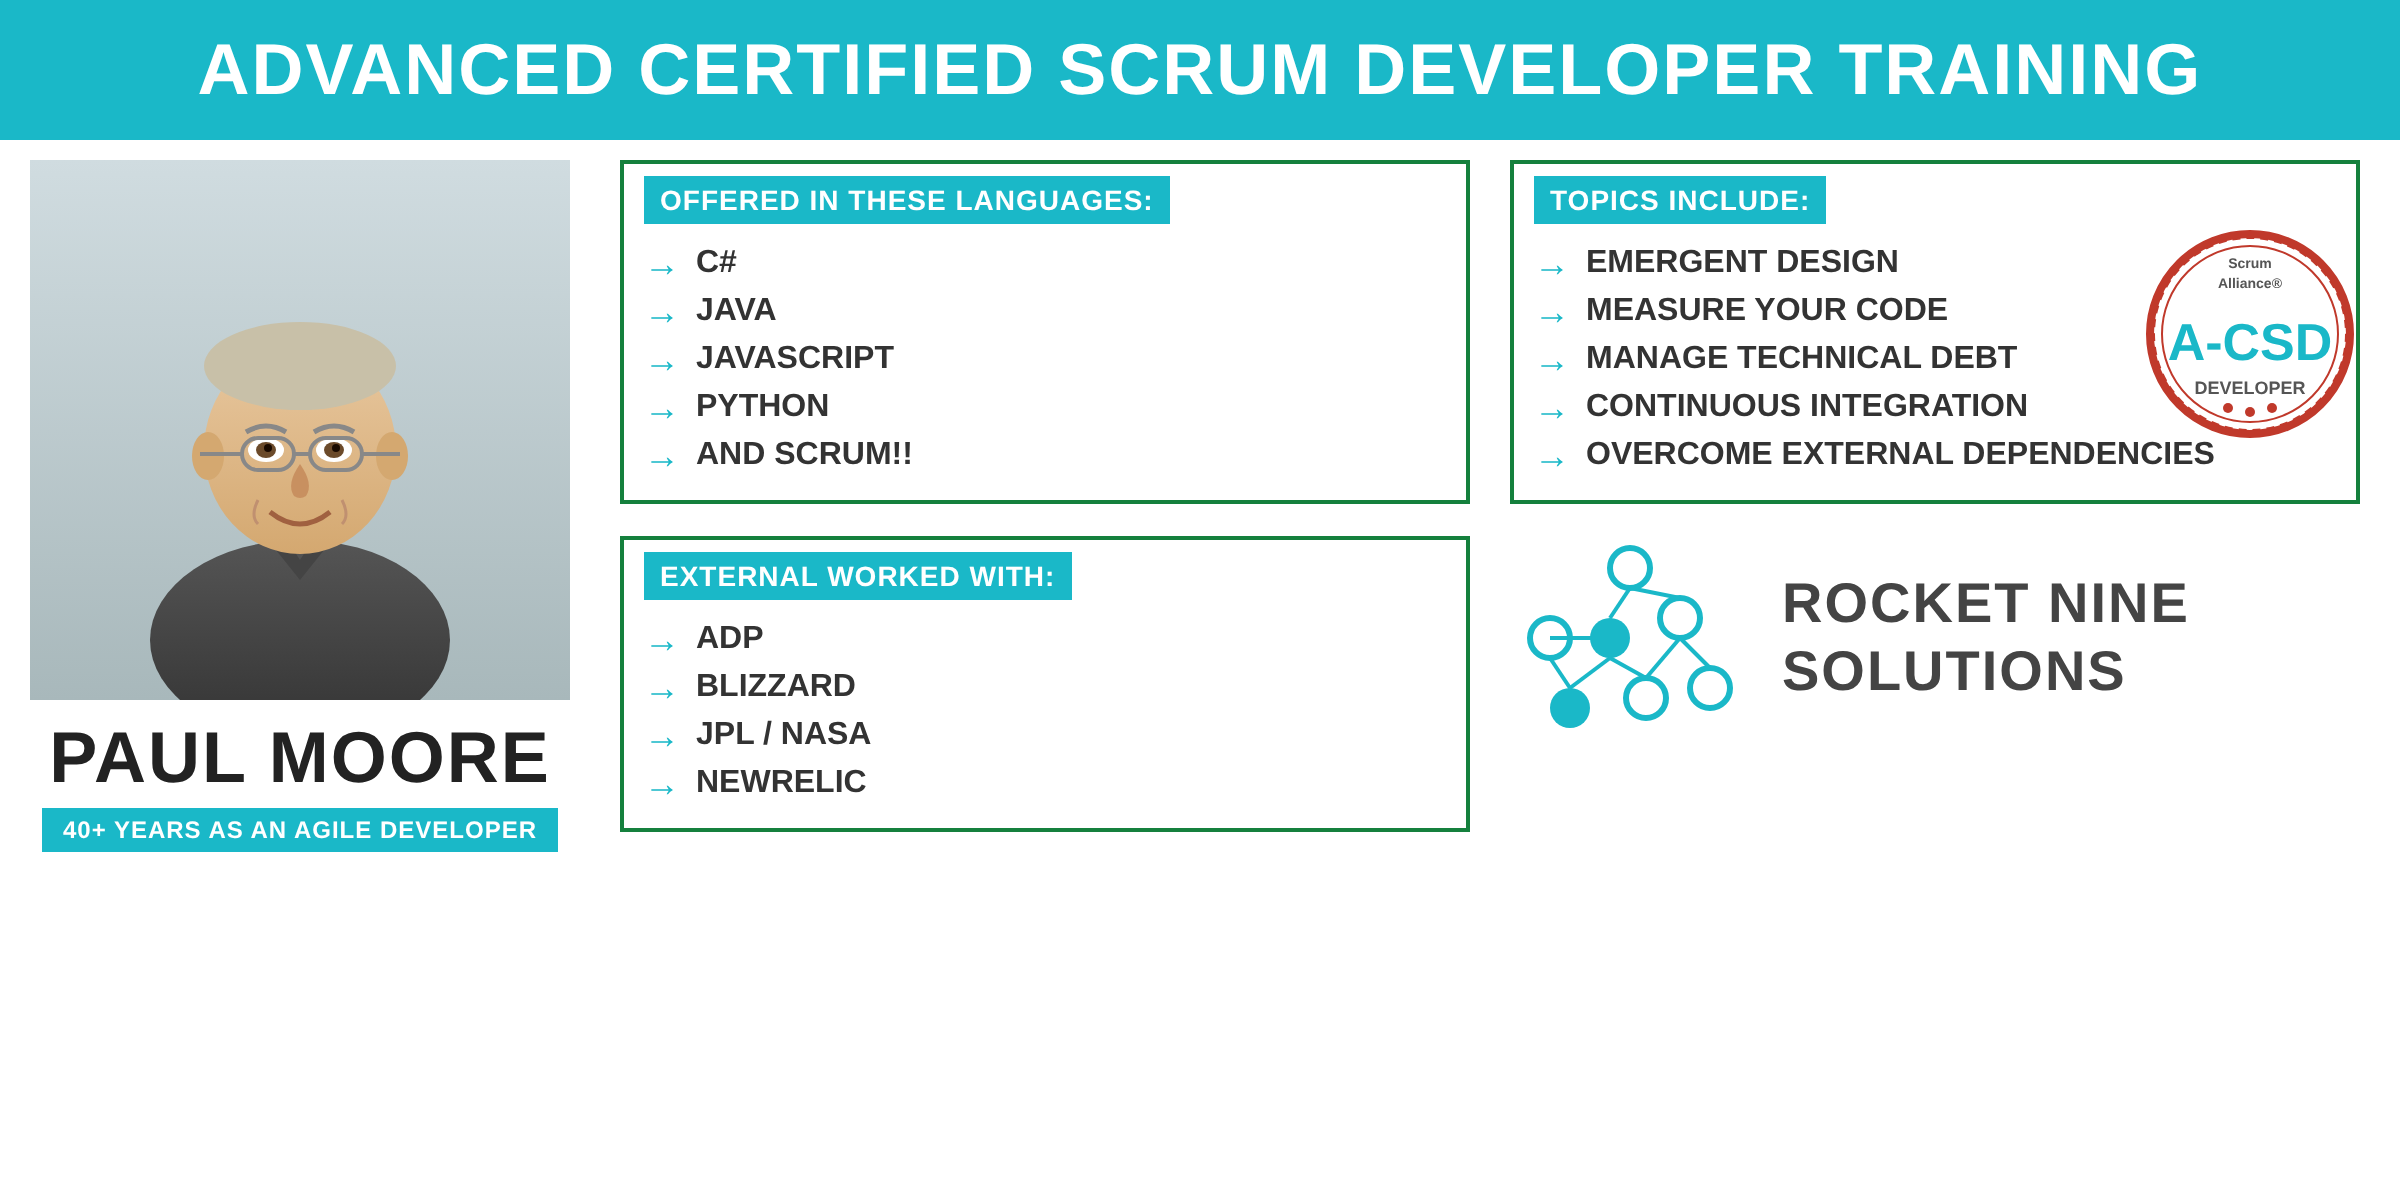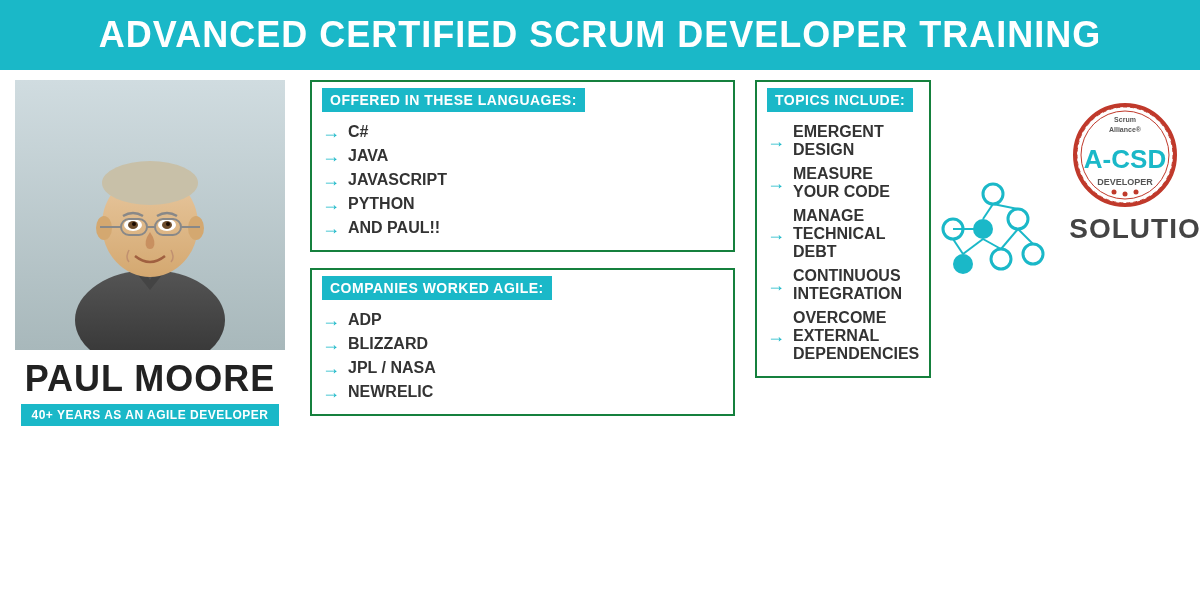--- a/index.html
+++ b/index.html
@@ -95,21 +95,21 @@
       display: flex;
       flex-direction: column;
       gap: 16px;
       flex: 1;
       min-width: 300px;
     }
 
     
     .right-col {
       display: flex;
-      flex-direction: row;
+      flex-direction: column;
       gap: 2px;
       flex: 1;
       min-width: 300px;
     }
 
     
     .section-box {
       border: 2px solid #15803d;
       padding: 6px 10px 10px 10px;
     }
@@ -143,21 +143,21 @@
     .arrow {
       color: #1ab8c8;
       font-size: 18px;
       font-weight: 900;
       line-height: 1;
     }
 
     
     .badge-container {
       position: absolute;
-      top: 100px;
+      top: 112px;
       right: 20px;
       width: 110px;
       height: 110px;
     }
 
     
     .logo-area {
       display: flex;
       align-items: center;
       gap: 16px;
@@ -297,27 +297,27 @@
             <li>
               <span class="arrow">→</span>
               <span>JAVASCRIPT</span>
             </li>
             <li>
               <span class="arrow">→</span>
               <span>PYTHON</span>
             </li>
             <li>
               <span class="arrow">→</span>
-              <span>AND PAUL!!</span>
+              <span>AND SCRUM!!</span>
             </li>
           </ul>
       </div>
 
       <div class="section-box">
-        <div class="section-title">COMPANIES WORKED AGILE:</div>
+        <div class="section-title">EXTERNAL WORKED WITH:</div>
         <ul class="section-list">
         <li>
               <span class="arrow">→</span>
               <span>ADP</span>
             </li>
             <li>
               <span class="arrow">→</span>
               <span>BLIZZARD</span>
             </li>
             <li>
@@ -376,19 +376,20 @@
           <line x1="60" y1="30" x2="85" y2="35" stroke="#1ab8c8" stroke-width="2"></line>
           <line x1="20" y1="55" x2="50" y2="55" stroke="#1ab8c8" stroke-width="2"></line>
           <line x1="50" y1="65" x2="30" y2="80" stroke="#1ab8c8" stroke-width="2"></line>
           <line x1="50" y1="65" x2="68" y2="75" stroke="#1ab8c8" stroke-width="2"></line>
           <line x1="85" y1="55" x2="68" y2="75" stroke="#1ab8c8" stroke-width="2"></line>
           <line x1="85" y1="55" x2="100" y2="70" stroke="#1ab8c8" stroke-width="2"></line>
           <line x1="20" y1="65" x2="30" y2="80" stroke="#1ab8c8" stroke-width="2"></line>
         </svg>
 
         <div class="logo-text">
+          <div>ROCKET NINE</div>
           <div>SOLUTIONS</div>
         </div>
       </div>
 
     </div>
   </div>
 </div>
 
 </body></html>

